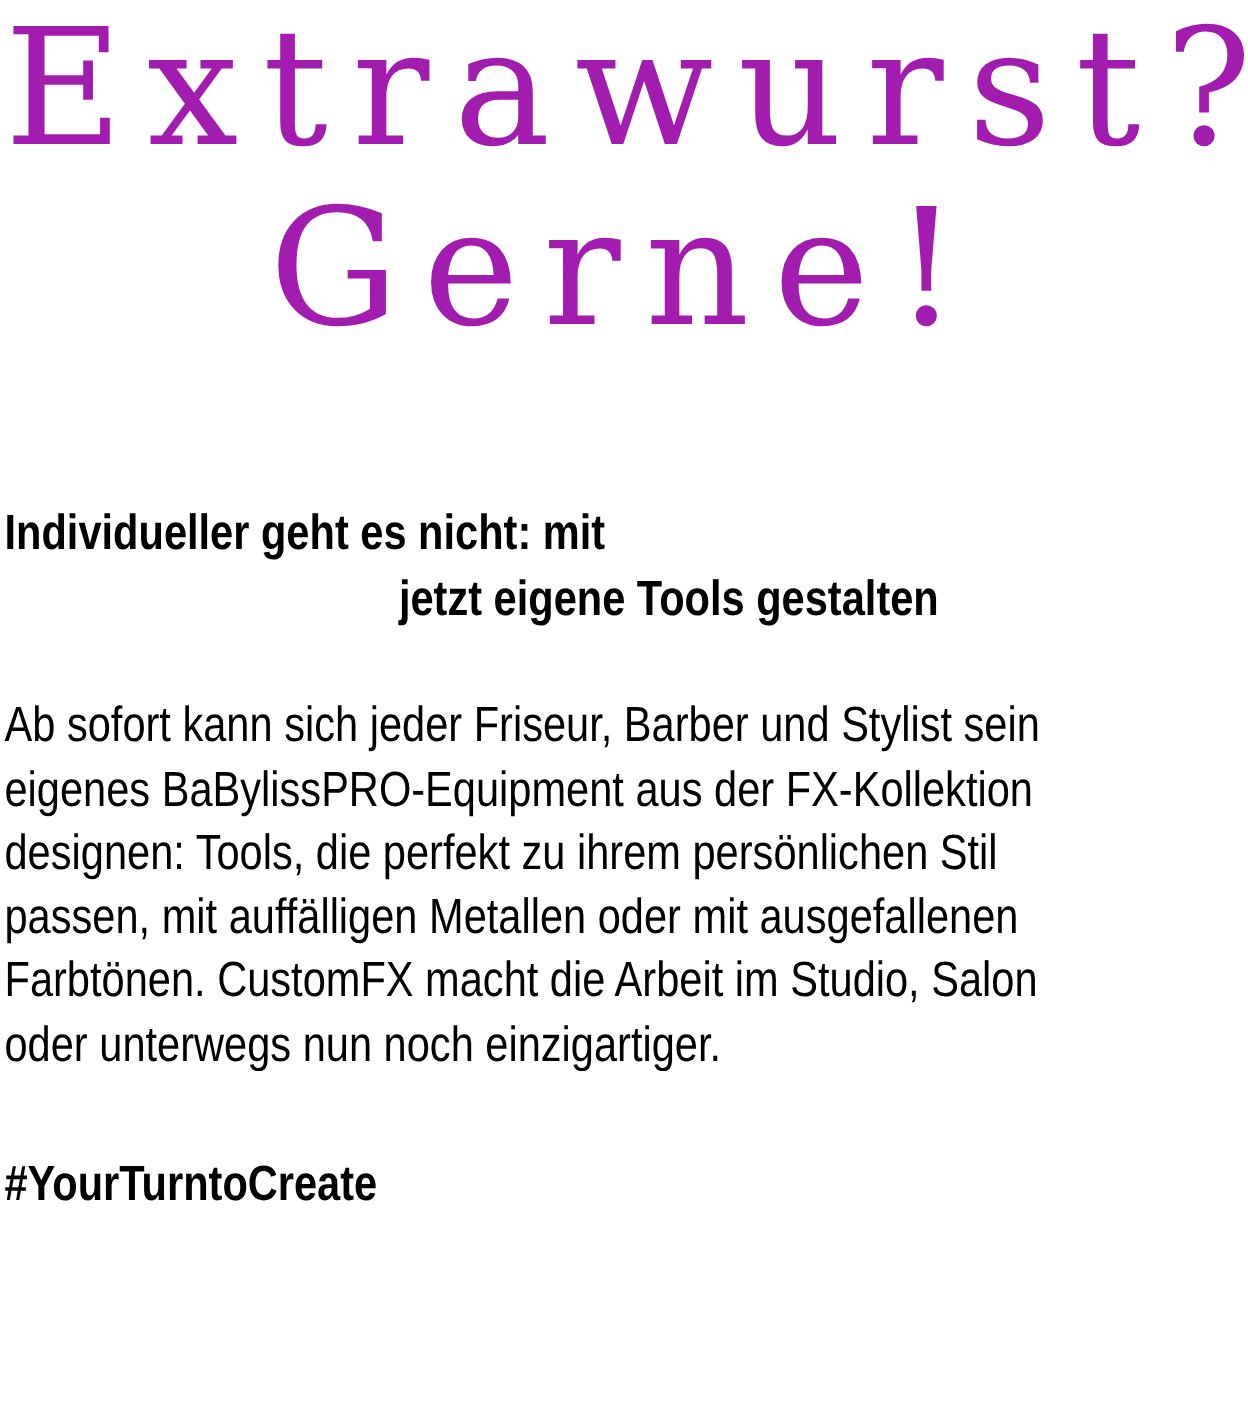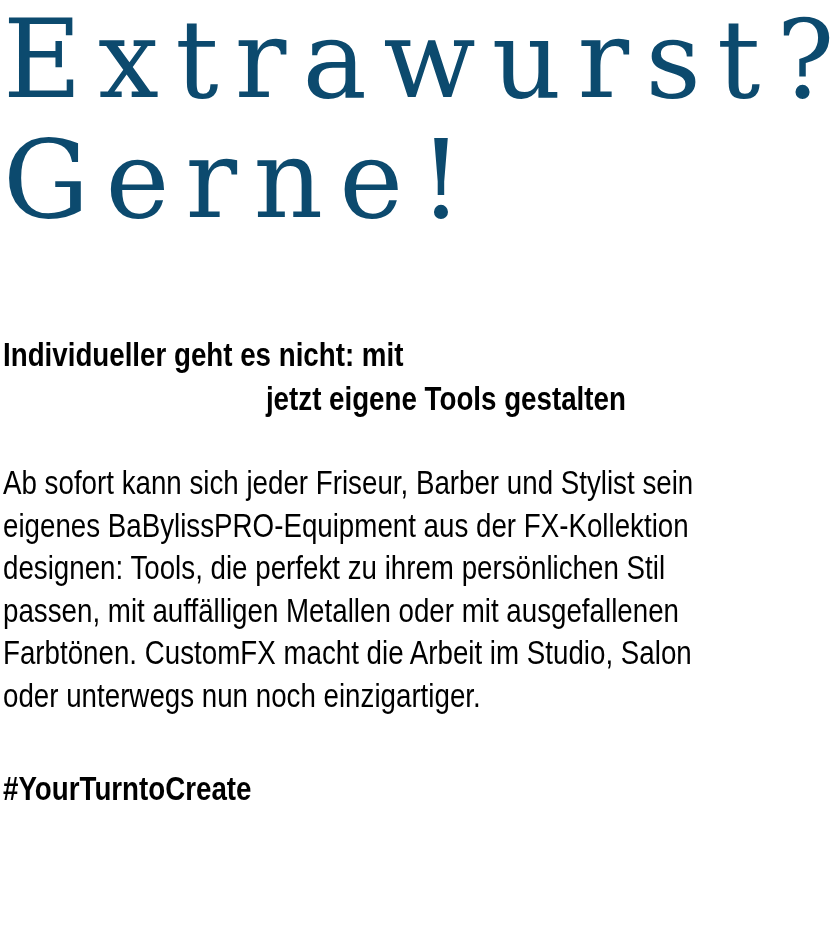--- a/index.html
+++ b/index.html
@@ -21,21 +21,22 @@
   }
   
   .headline {
     margin: 0;
     font-family: "DejaVu Serif", serif;
     font-weight: 400;
     font-size: 108px;
     line-height: 120px;
     letter-spacing: 0.15em;
     white-space: pre-line;
-    color: #0c4a6e;
+    color: #a21caf;
+    text-align: center;
   }
   
   .condensed {
     font-family: "Liberation Sans", sans-serif;
     transform: scaleX(0.84);
     transform-origin: 0 0;
     width: 1150px;
     color: #000000;
   }
   .subheading {

